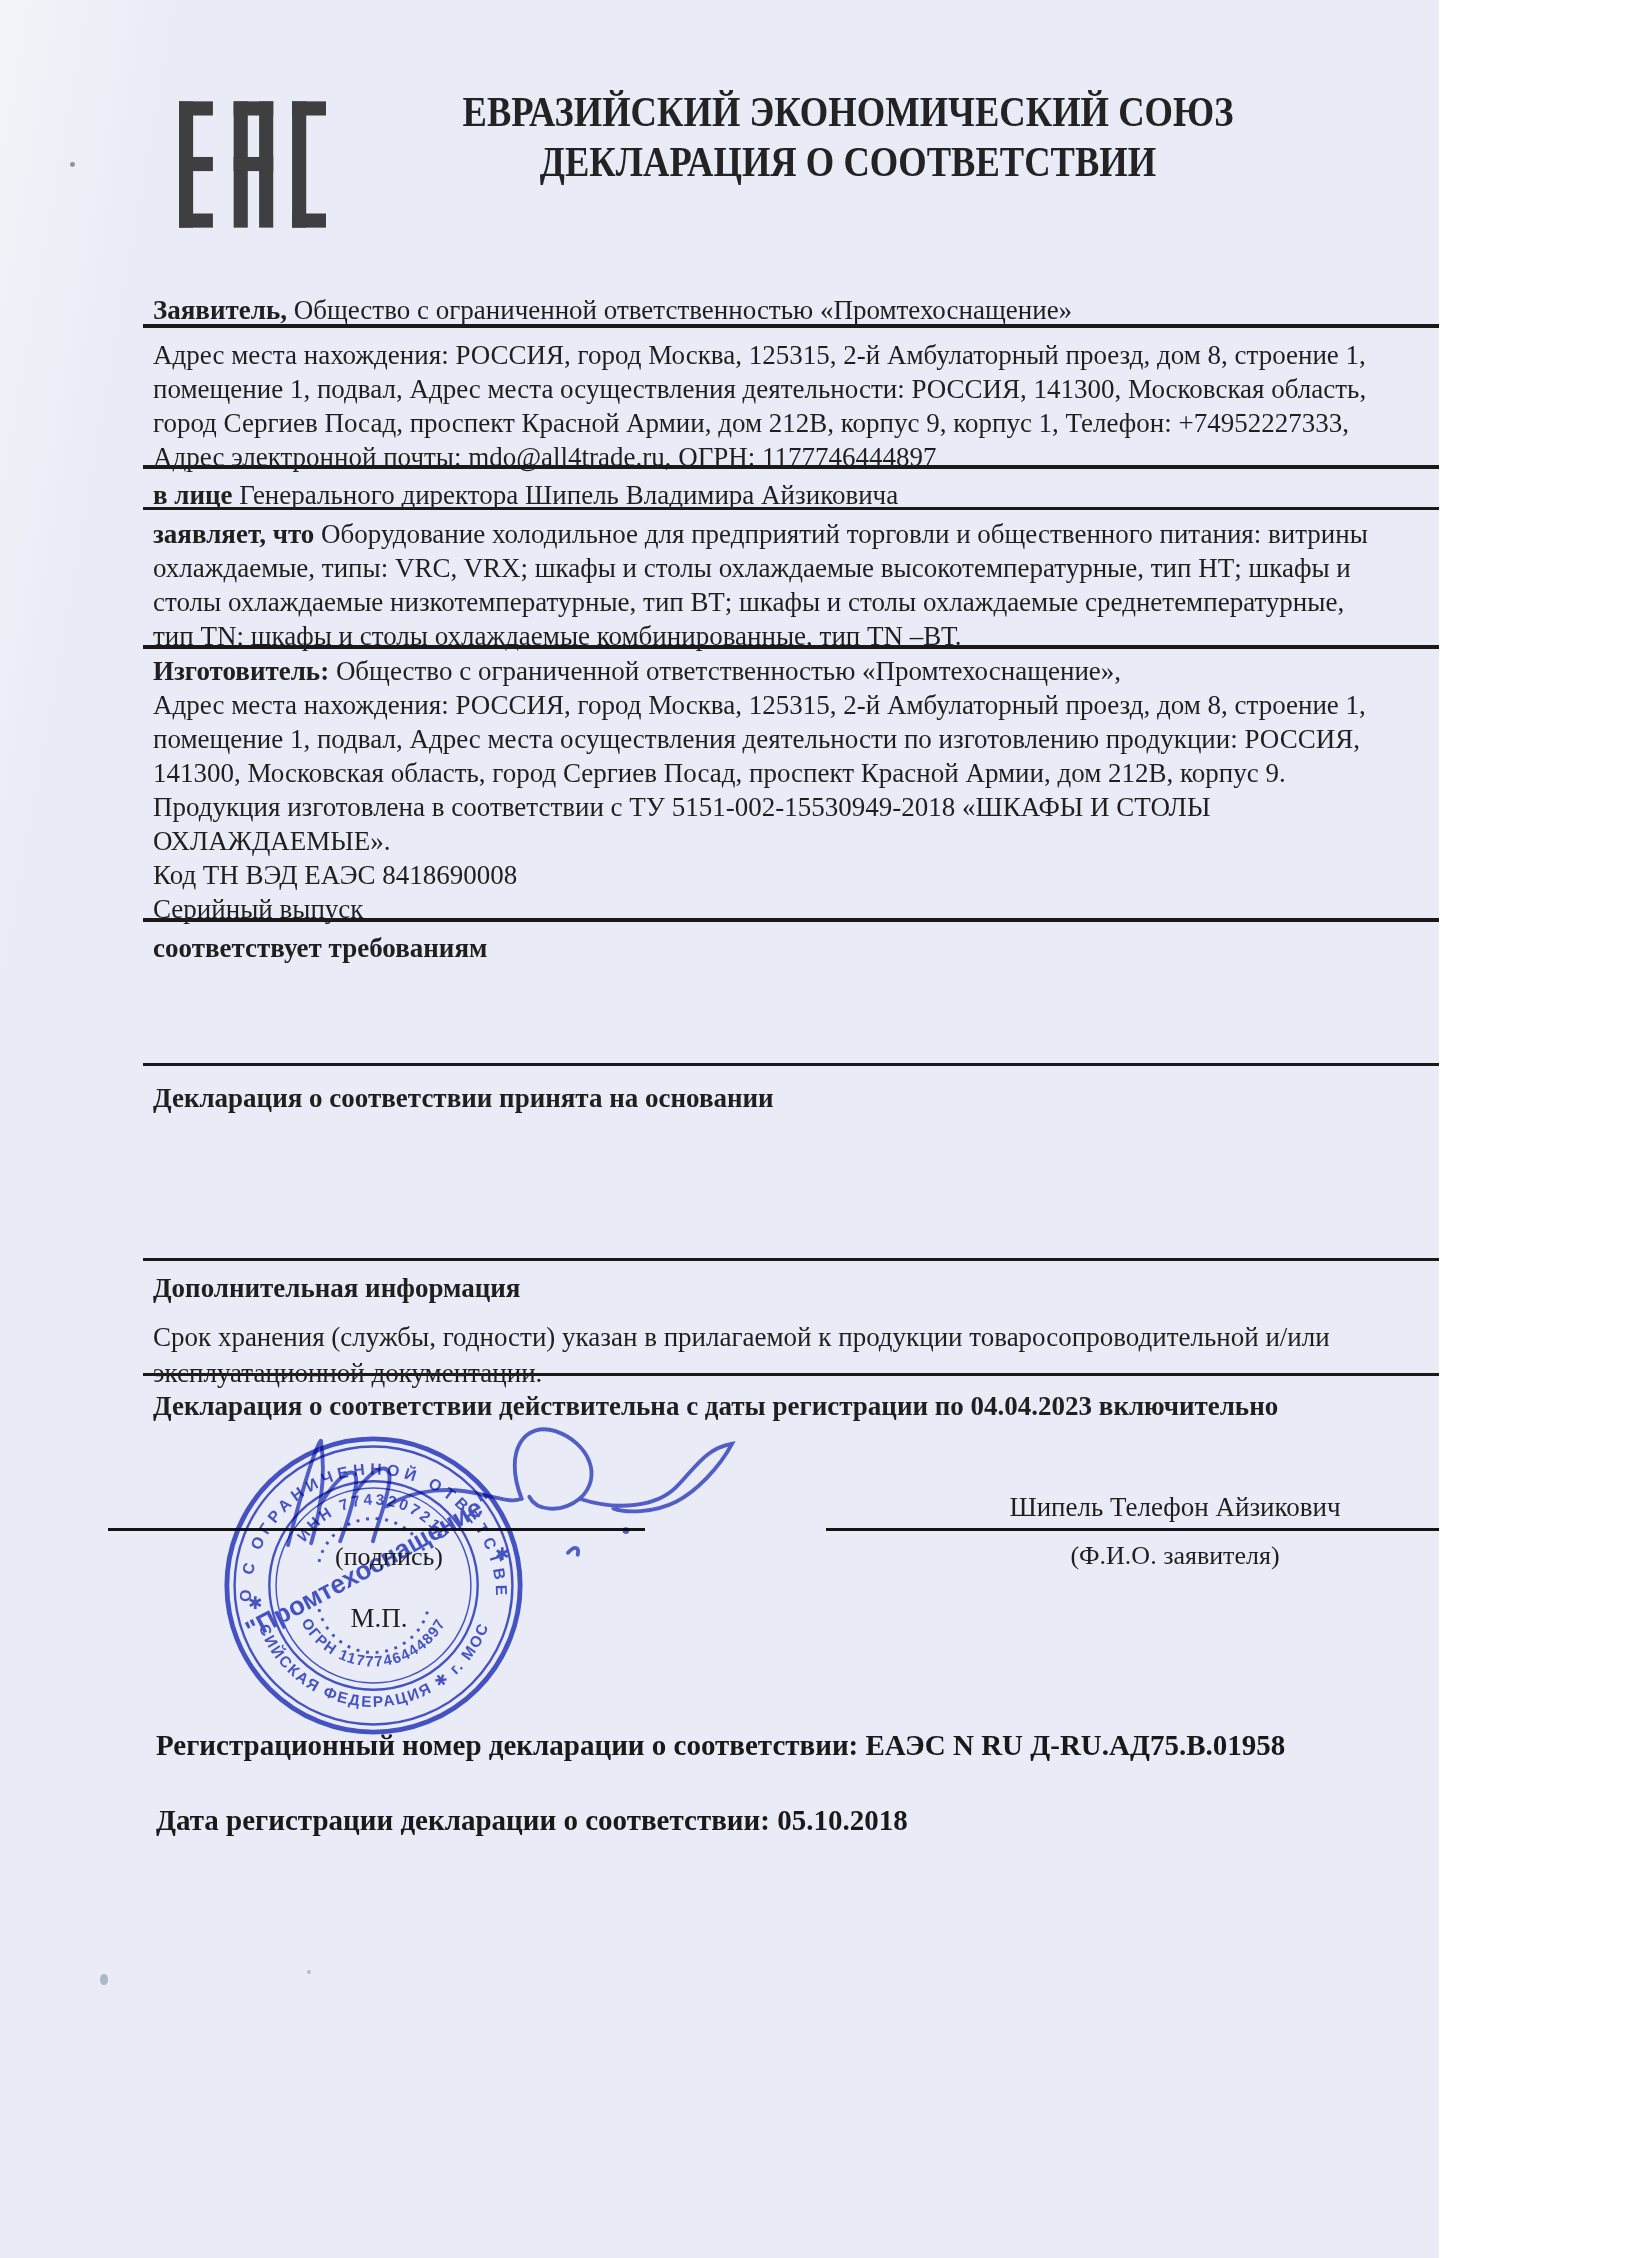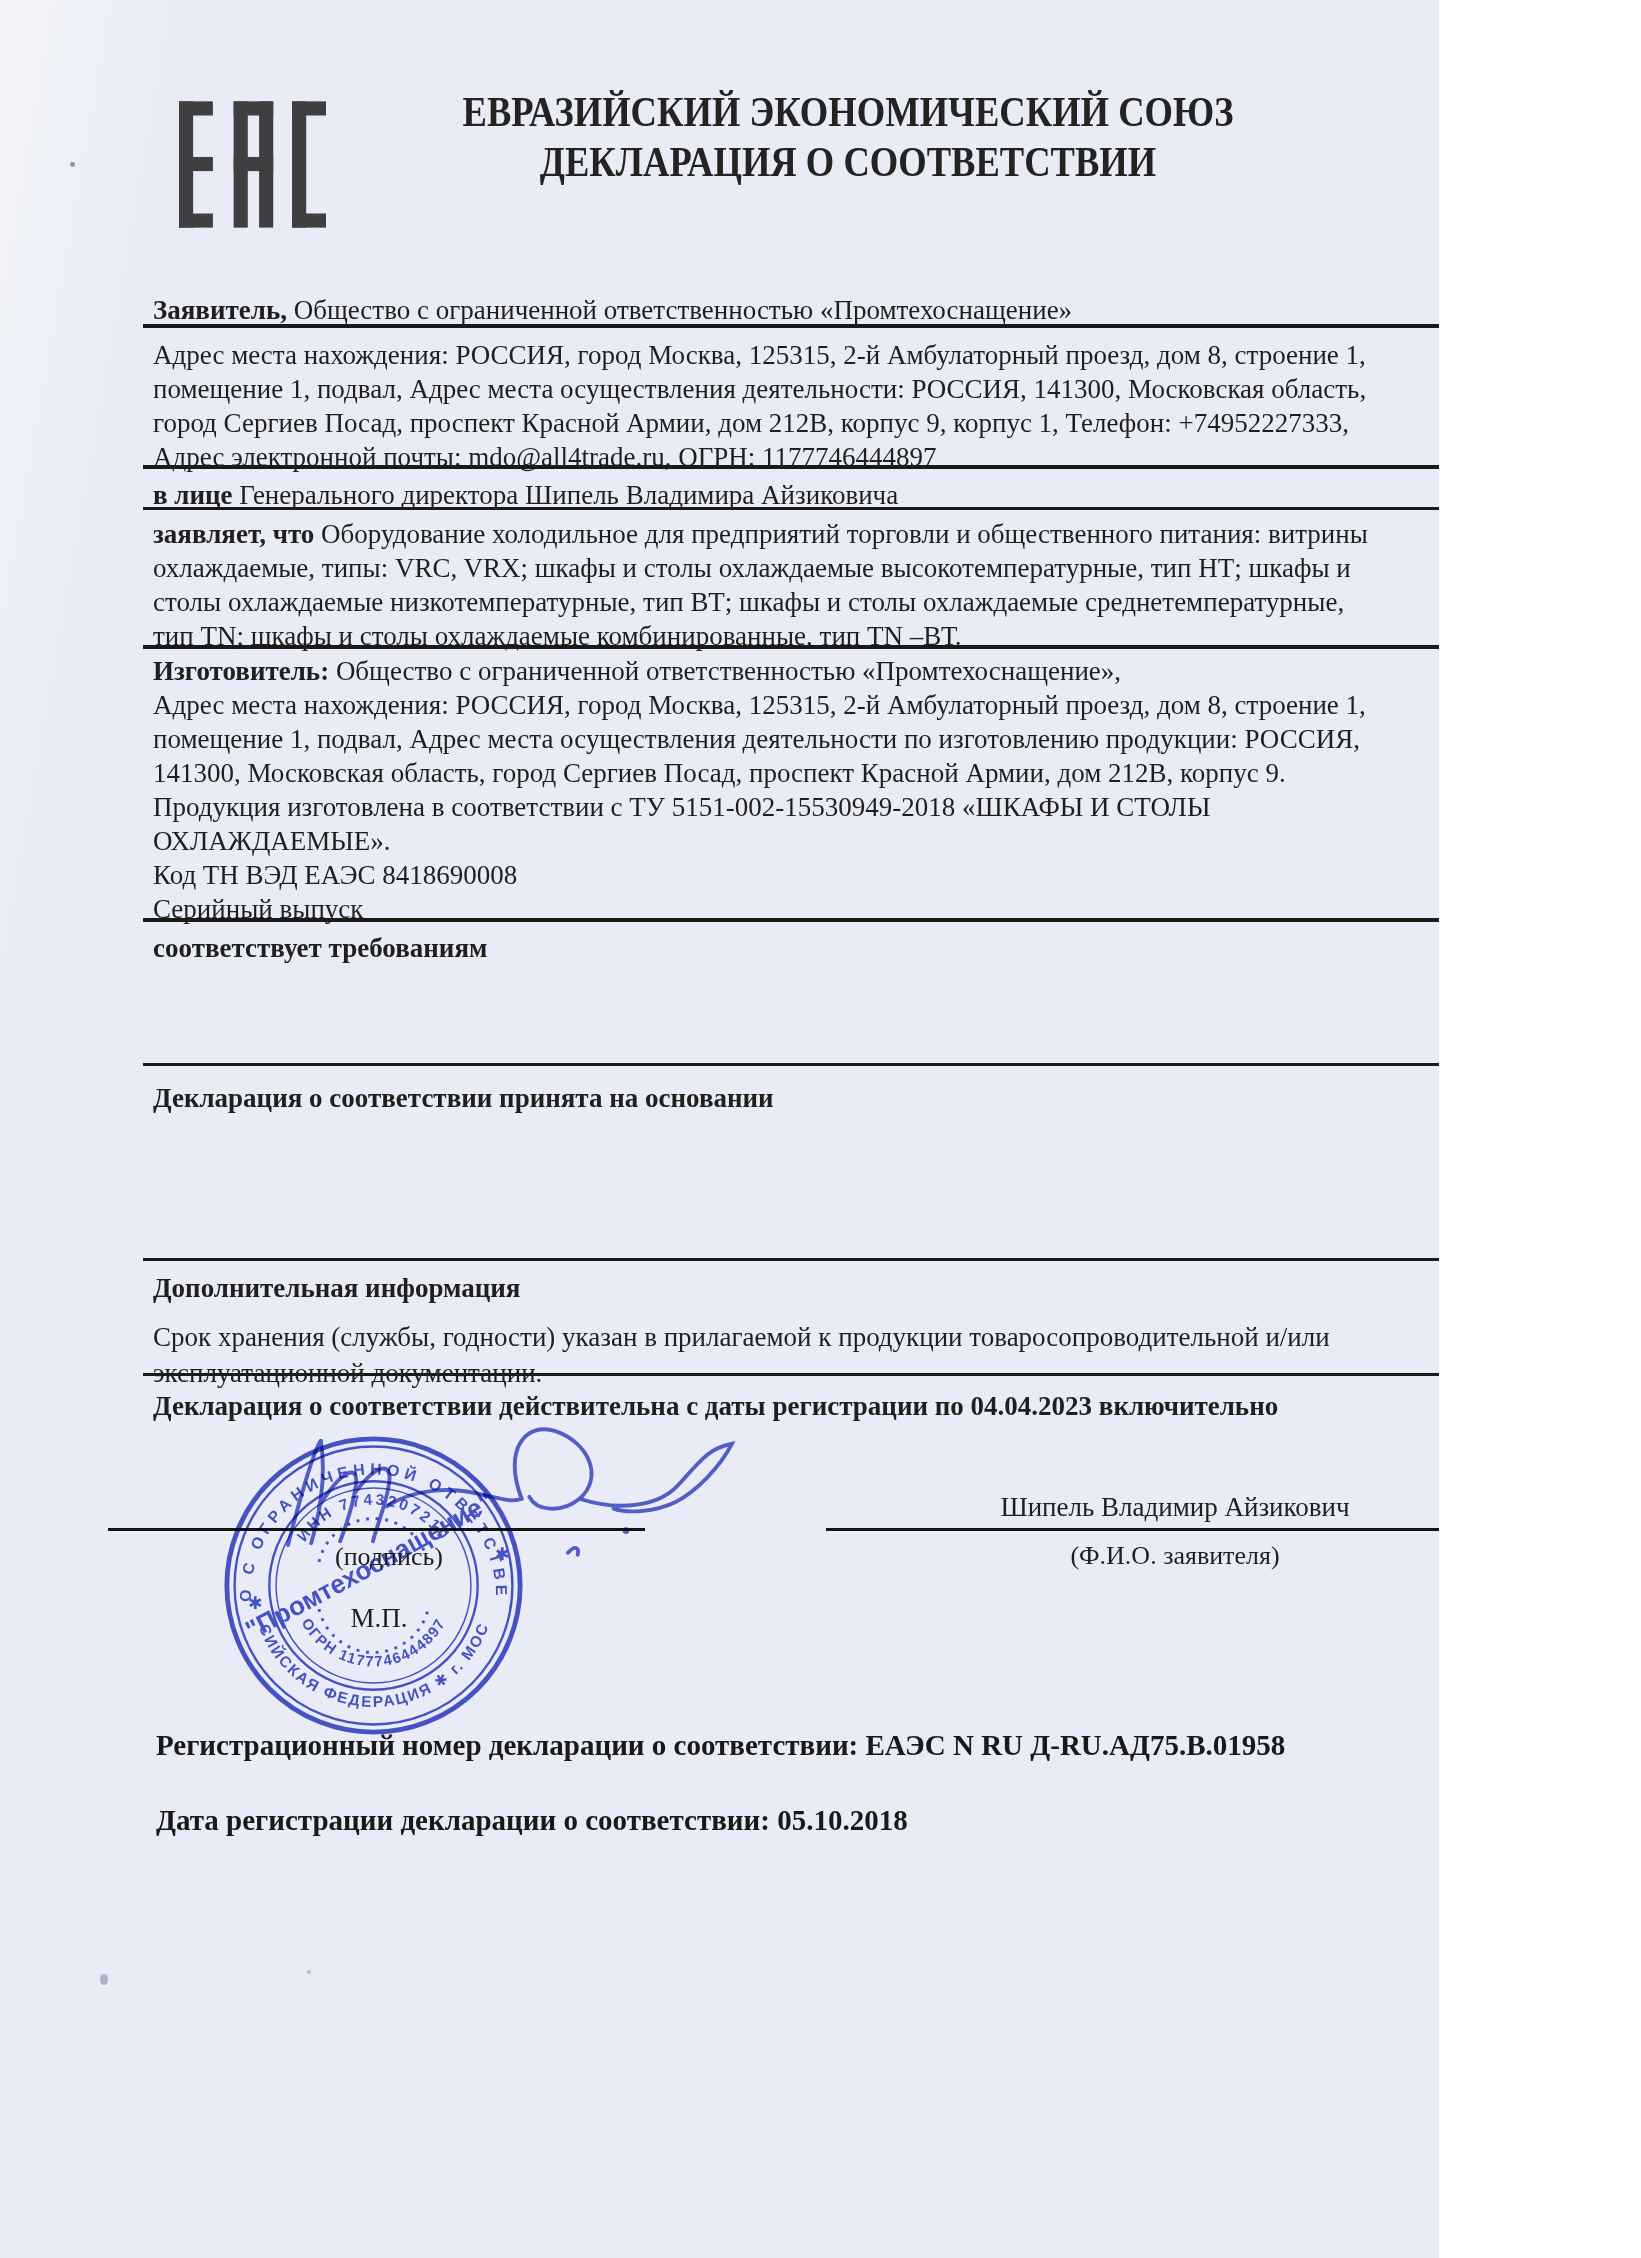--- a/index.html
+++ b/index.html
@@ -167,21 +167,21 @@
         <path d="M 98 90 C 120 60 138 57 132 85 C 128 107 120 125 116 141"></path>
         <path d="M 130 105 C 160 85 200 85 230 93 C 250 97 260 101 270 97"></path>
         <path d="M 270 97 C 250 45 275 17 305 27 C 340 39 355 75 330 97 C 310 113 285 109 278 95"></path>
         <path d="M 330 97 C 370 110 410 105 430 85 C 450 65 460 45 488 40 C 475 65 450 90 430 100 C 410 110 380 113 365 107"></path>
         <path d="M 318 153 C 325 145 330 147 328 155"></path>
         <circle cx="378" cy="130" r="3.5" fill="#4150c8" stroke="none"></circle>
       </g>
     </svg>
   </div>
 
-  <div class="abs center" style="left:826px;top:1492px;width:698px;font-size:27px;">Шипель Владимир Айзикович</div>
+  <div class="abs center" style="left:826px;top:1492px;width:698px;font-size:27px;">Шипель Телефон Айзикович</div>
   <div class="abs center" style="left:826px;top:1541px;width:698px;font-size:26px;">(Ф.И.О. заявителя)</div>
   <div class="abs center" style="left:244px;top:1542px;width:290px;font-size:26px;">(подпись)</div>
   <div class="abs center" style="left:234px;top:1603px;width:290px;font-size:27px;">М.П.</div>
 
   <div class="abs reg" style="top:1729px;">Регистрационный номер декларации о соответствии: ЕАЭС N RU Д-RU.АД75.В.01958</div>
   <div class="abs reg" style="top:1804px;">Дата регистрации декларации о соответствии: 05.10.2018</div>
 
   <div class="abs speck" style="left:70px;top:162px;width:4.8px;height:4.8px;background:#8e93a6;"></div>
   <div class="abs speck" style="left:100px;top:1974px;width:7.7px;height:10.6px;background:#b0b5c9;"></div>
   <div class="abs speck" style="left:307px;top:1970px;width:3.9px;height:3.9px;background:#b5bac9;"></div>

